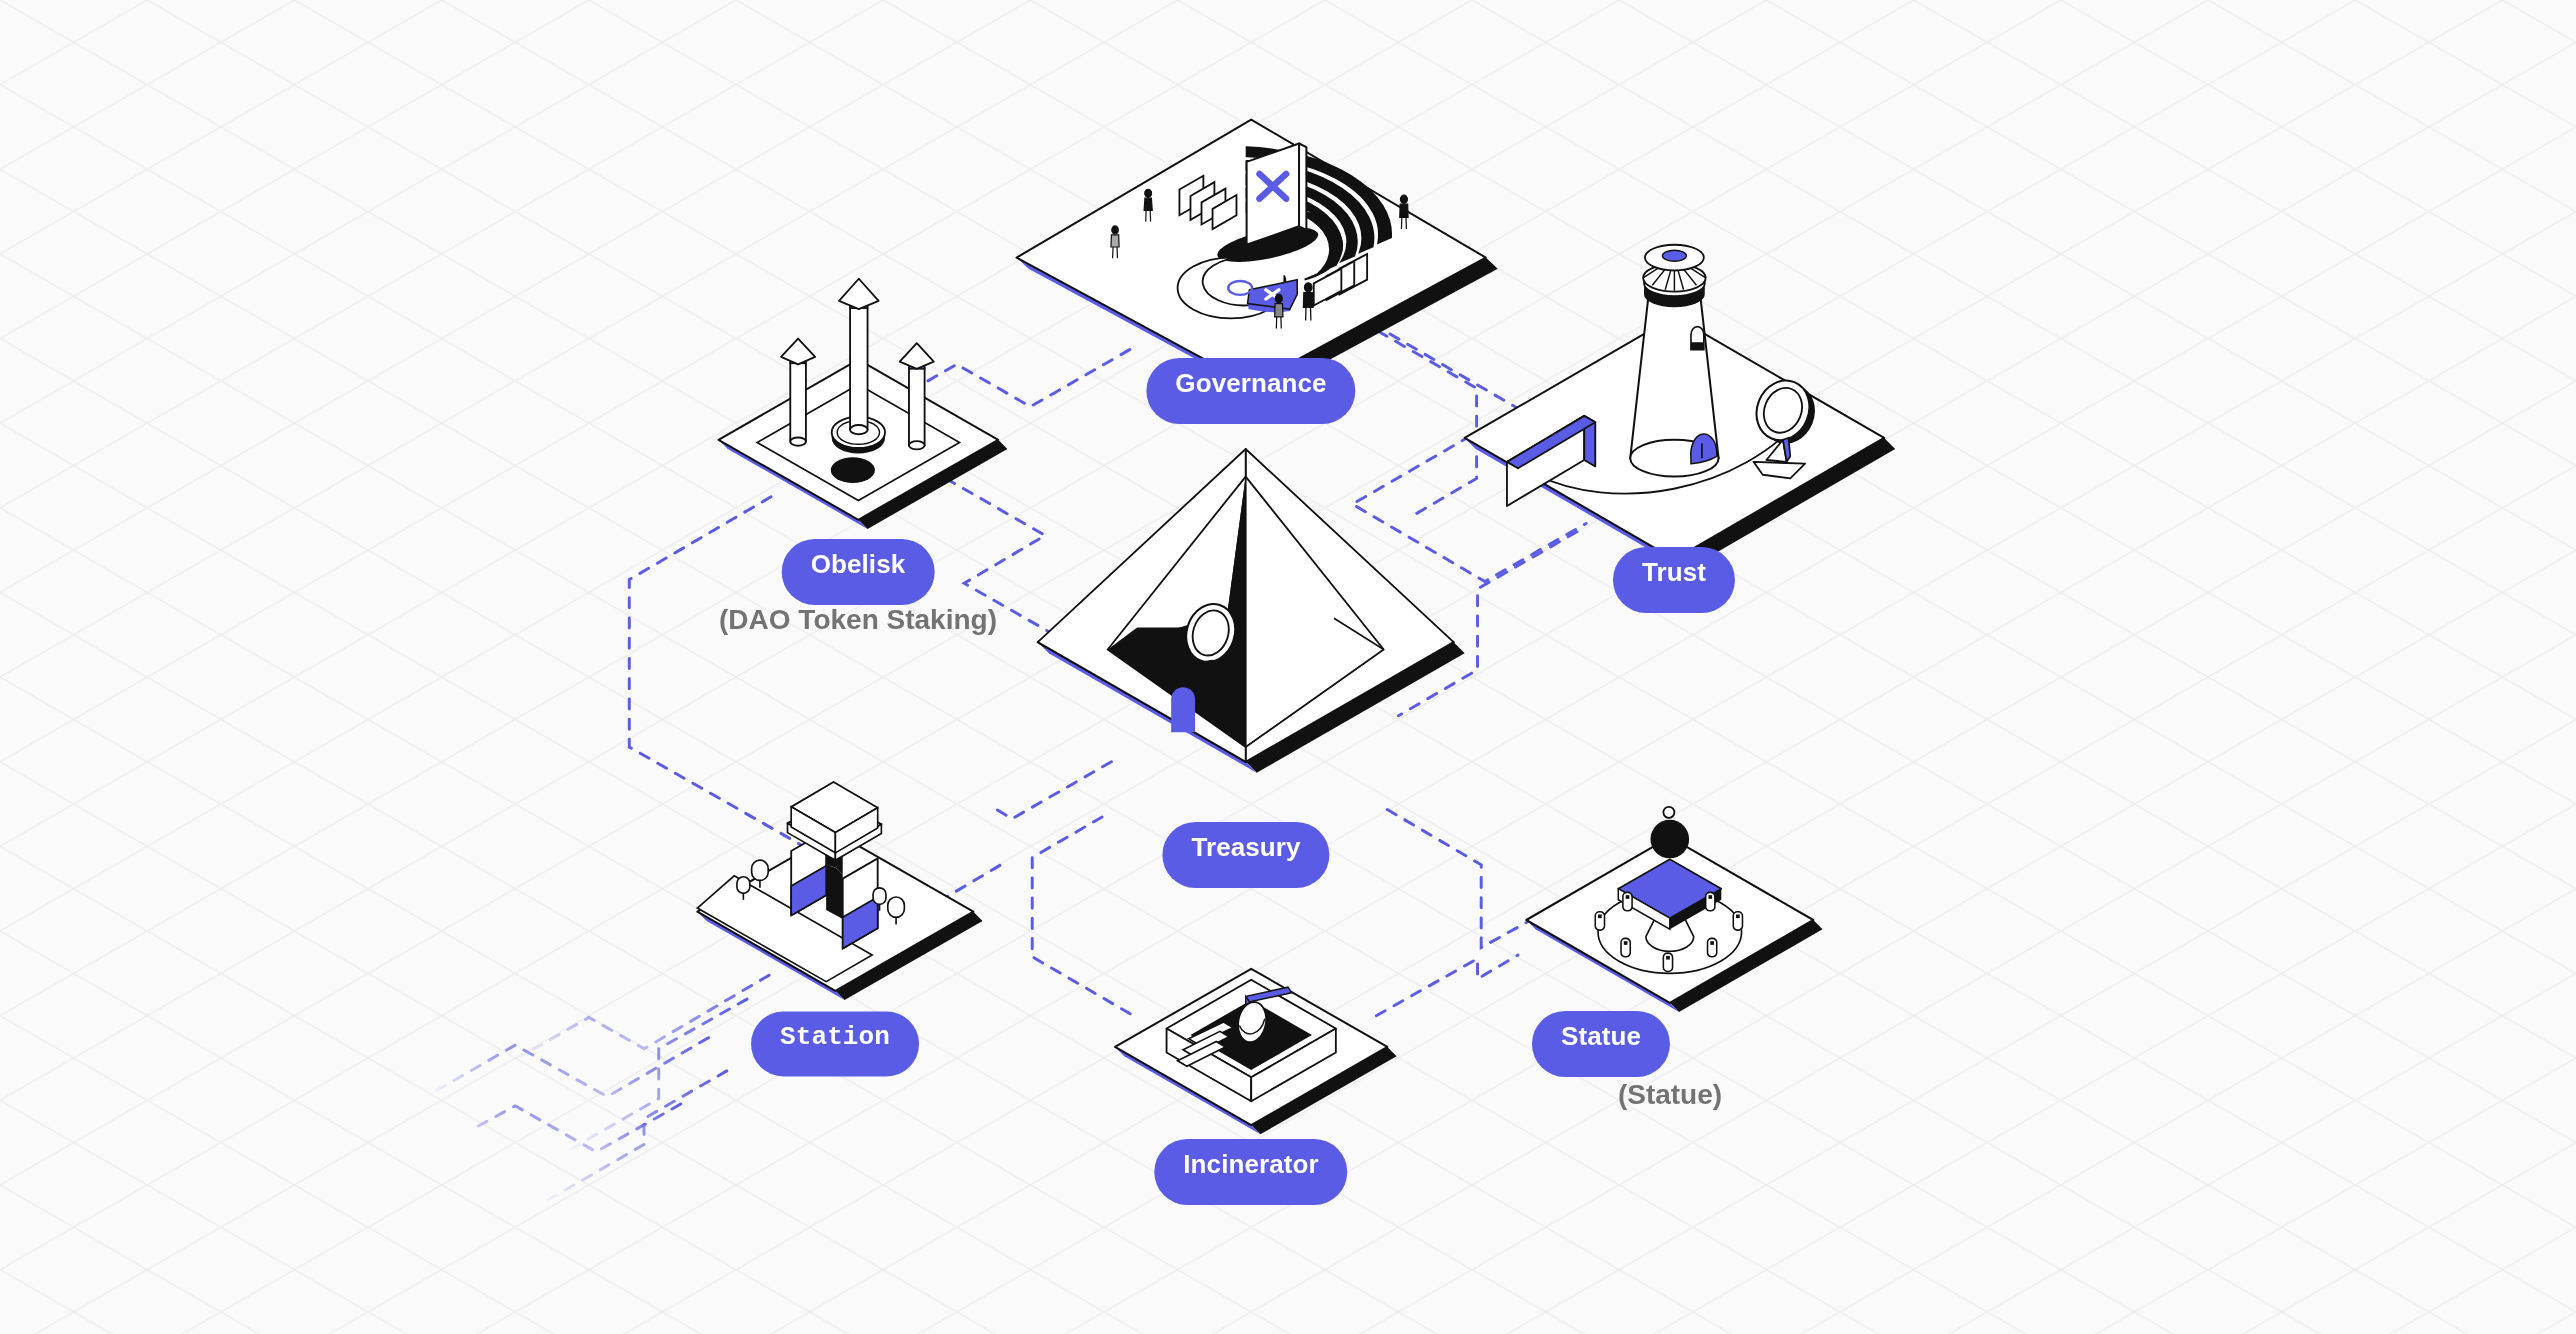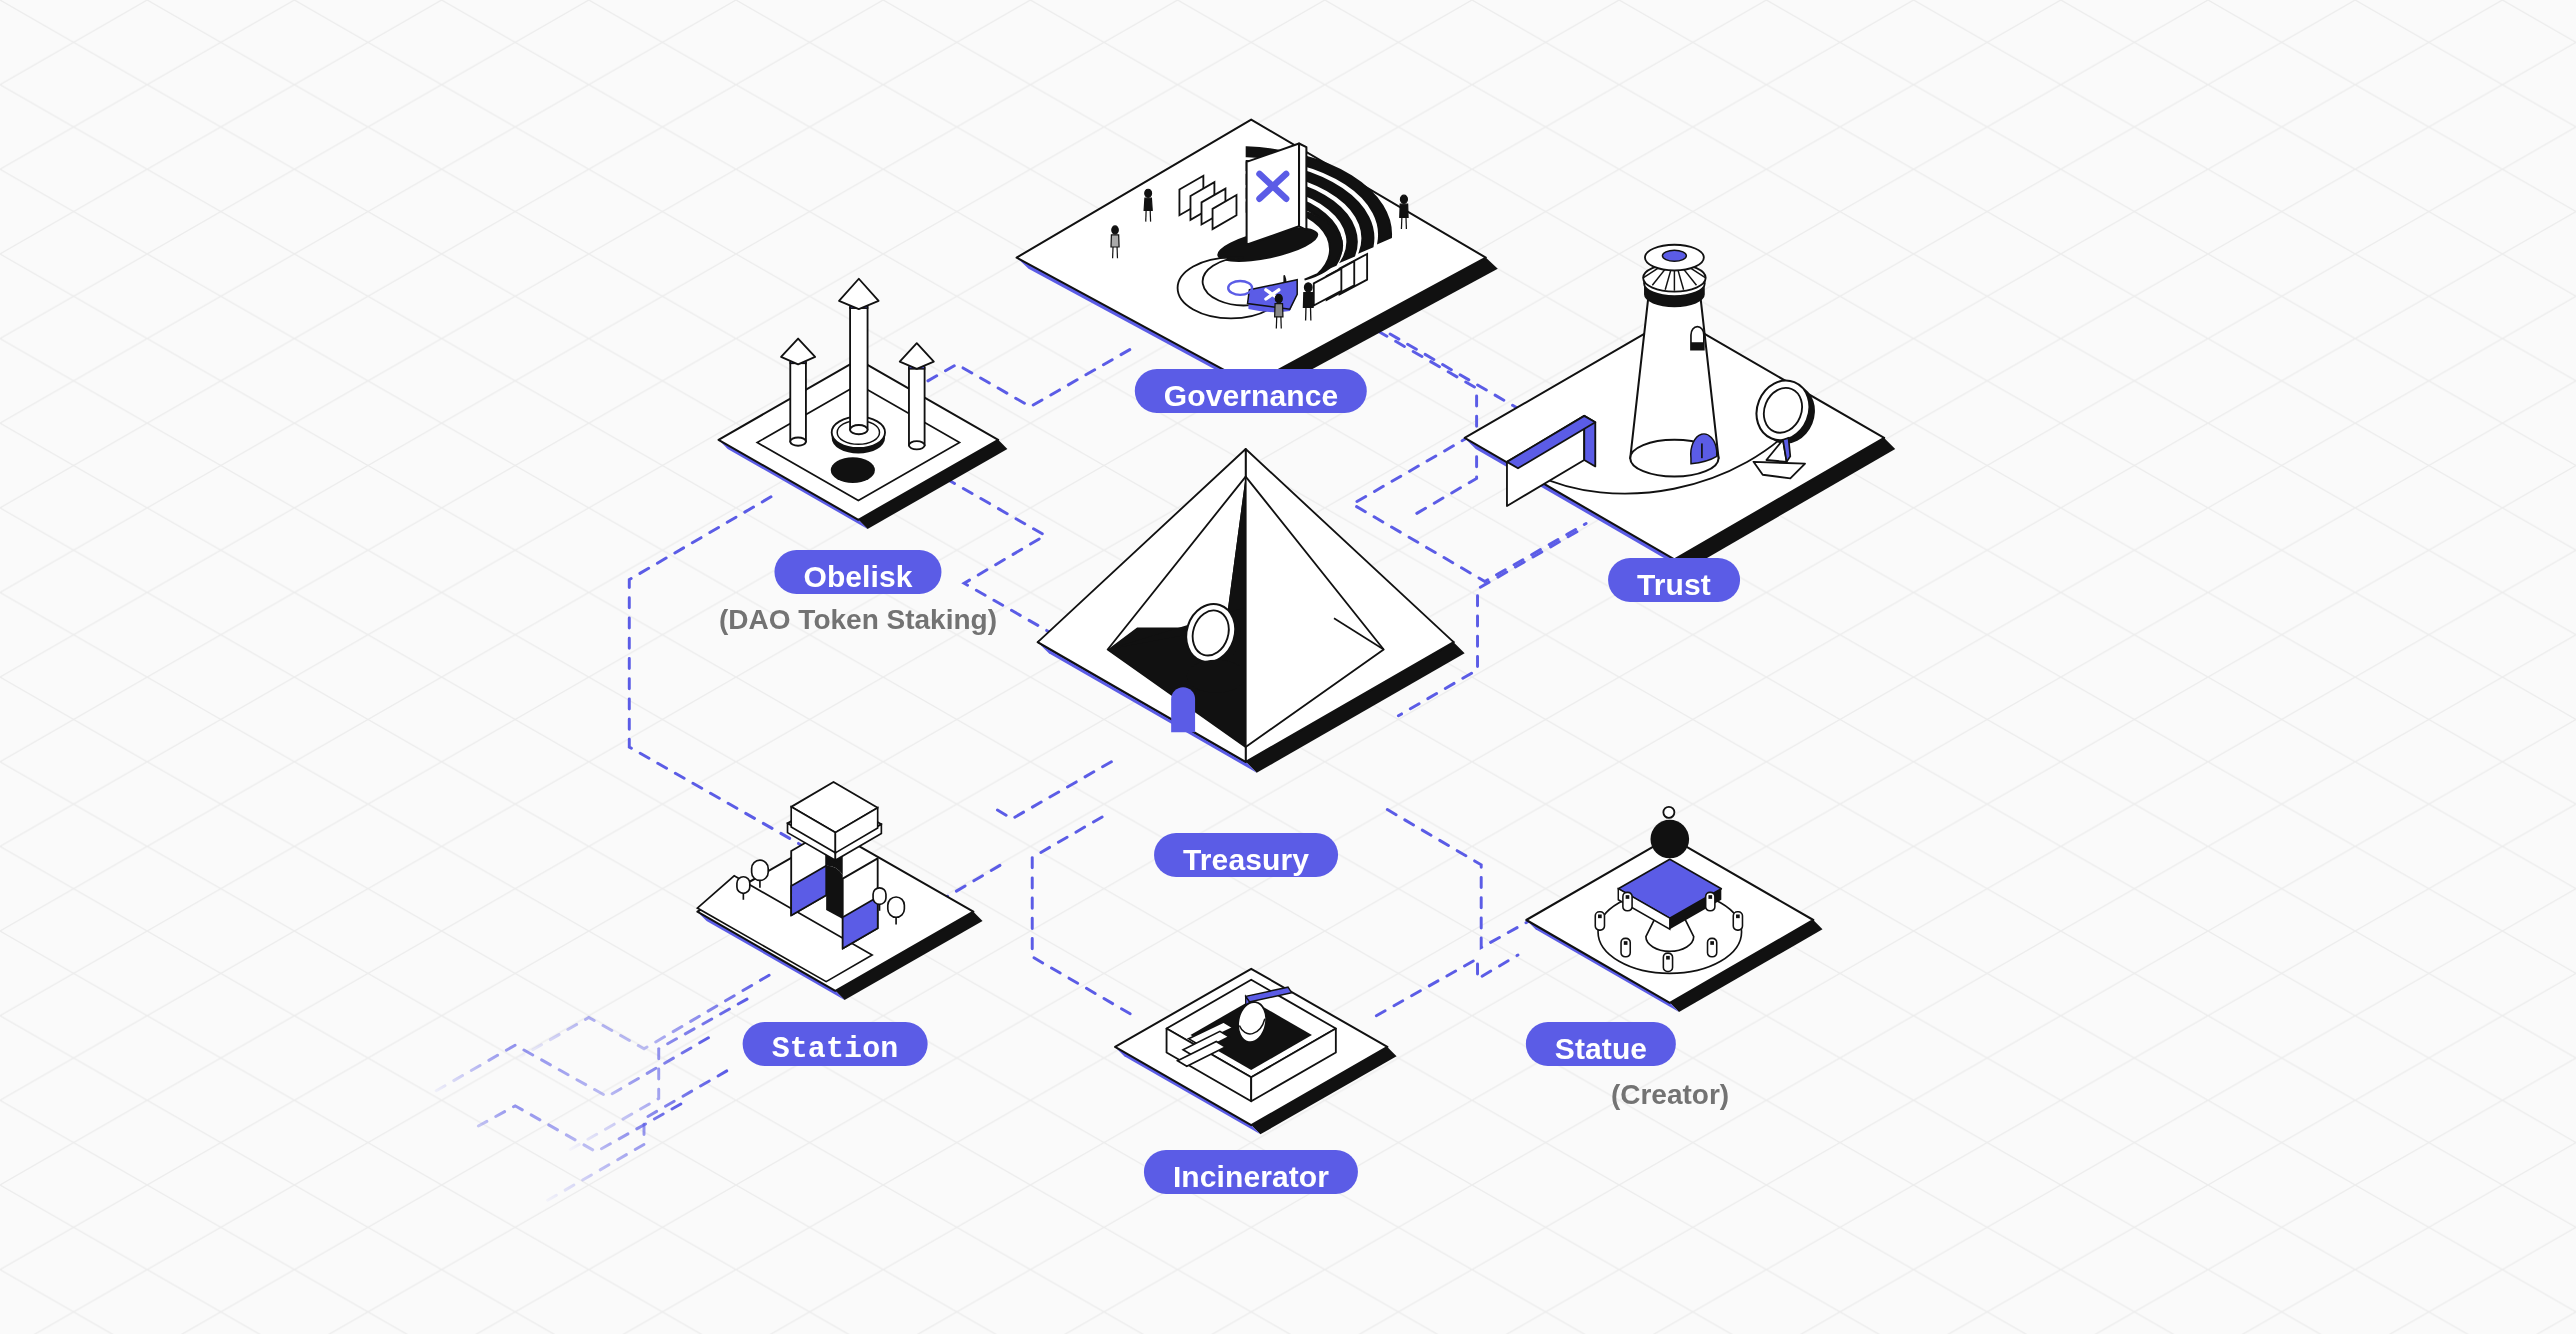--- a/index.html
+++ b/index.html
@@ -21,21 +21,21 @@
     background:#5b5ce6;
     color:#ffffff;
     border-radius:919px;
     font-weight:bold;
     white-space:nowrap;
     letter-spacing:0.1px;
     box-sizing:border-box;
     transform:translate(-50%,-50%);
     z-index:40;
   }
-  .pill-lg{font-size:30px;padding:10px 29px 0;}
+  .pill-lg{font-size:26px;padding:10px 29px 25px;}
   .sub{
     position:absolute;
     color:#737373;
     font-weight:bold;
     font-size:28px;
     white-space:nowrap;
     transform:translate(-50%,-50%);
     z-index:40;
   }
 </style>
@@ -461,16 +461,16 @@
     <span>Station</span>
   </div>
 
   <div class="pill pill-lg" style="left:1251px;top:1172px;">
     <span>Incinerator</span>
   </div>
 
   <div class="pill pill-lg" style="left:1601px;top:1044px;">
     <span>Statue</span>
   </div>
-  <div class="sub" style="left:1670px;top:1095px;">(Creator)</div>
+  <div class="sub" style="left:1670px;top:1095px;">(Statue)</div>
 
 </div>
 
 
 </body></html>

